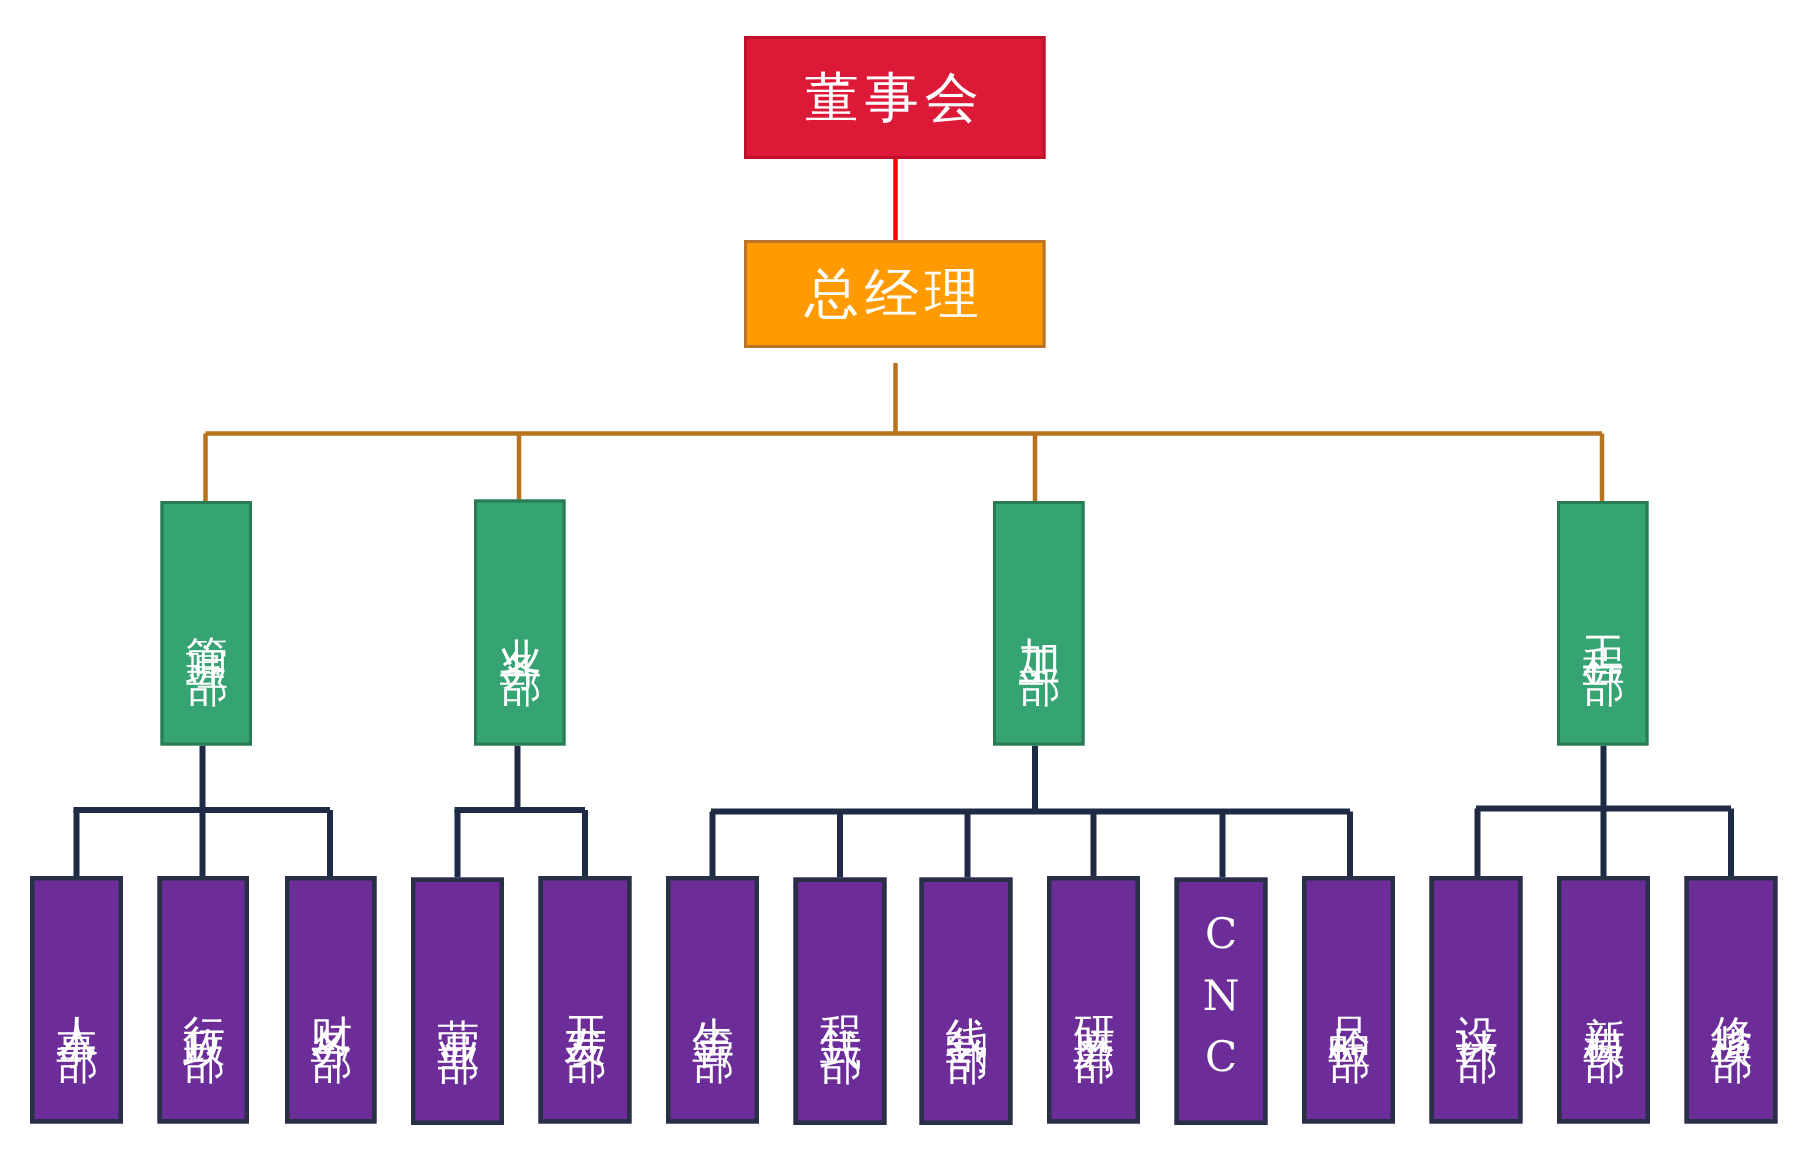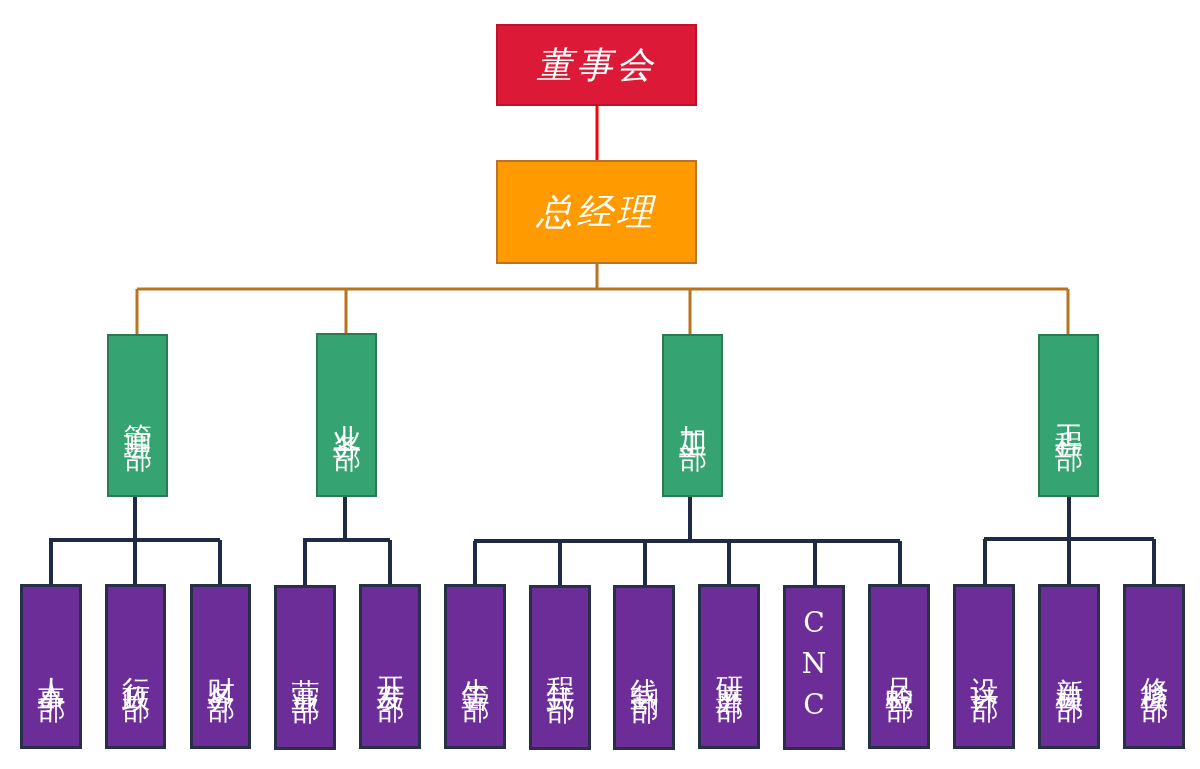--- a/index.html
+++ b/index.html
@@ -1,21 +1,21 @@
 <!DOCTYPE html>
 <html><head>
 <meta charset="utf-8">
 <style>
   html, body { margin: 0; padding: 0; background: #ffffff; }
   body { width: 1200px; height: 769px; position: relative; overflow: hidden;
          font-family: "DejaVu Serif", "Liberation Serif", serif; }
   #lines { position: absolute; left: 0; top: 0; width: 1200px; height: 769px; }
   .box { position: absolute; box-sizing: border-box; color: #ffffff;
          display: flex; align-items: center; justify-content: center; }
-  .top { font-size: 36px; letter-spacing: 4px; font-style: italic; }
+  .top { font-size: 36px; letter-spacing: 4px; }
   .board { background: #dc1a38; border: 2px solid #c0102a; }
   .gm { background: #ff9a00; border: 2px solid #b8742a; }
   .dept { background: #35a472; border: 2px solid #2a7a54; }
   .sub { background: #6c2d99; border: 3px solid #283048; }
   .vtext { writing-mode: vertical-rl; text-orientation: upright;
            font-size: 28px; letter-spacing: 9px; }
   .sub .vtext { letter-spacing: 8px; }
 </style>
 </head>
 <body>
@@ -63,21 +63,21 @@
     <line x1="984" y1="539" x2="1154" y2="539"></line>
     <line x1="985" y1="539" x2="985" y2="585"></line>
     <line x1="1154" y1="539" x2="1154" y2="585"></line>
   </g>
 </svg>
 
 <div class="box board top" style="left:496px; top:24px; width:201px; height:82px;">
   <span>董事会</span>
 </div>
 
-<div class="box gm top" style="left:496px; top:160px; width:201px; height:104px;">
+<div class="box gm top" style="left:496px; top:160px; width:201px; height:72px;">
   <span>总经理</span>
 </div>
 
 <div class="box dept" style="left:107px; top:334px; width:61px; height:163px;">
   <span class="vtext">管理部</span>
 </div>
 <div class="box dept" style="left:316px; top:333px; width:61px; height:164px;">
   <span class="vtext">业务部</span>
 </div>
 <div class="box dept" style="left:662px; top:334px; width:61px; height:163px;">

